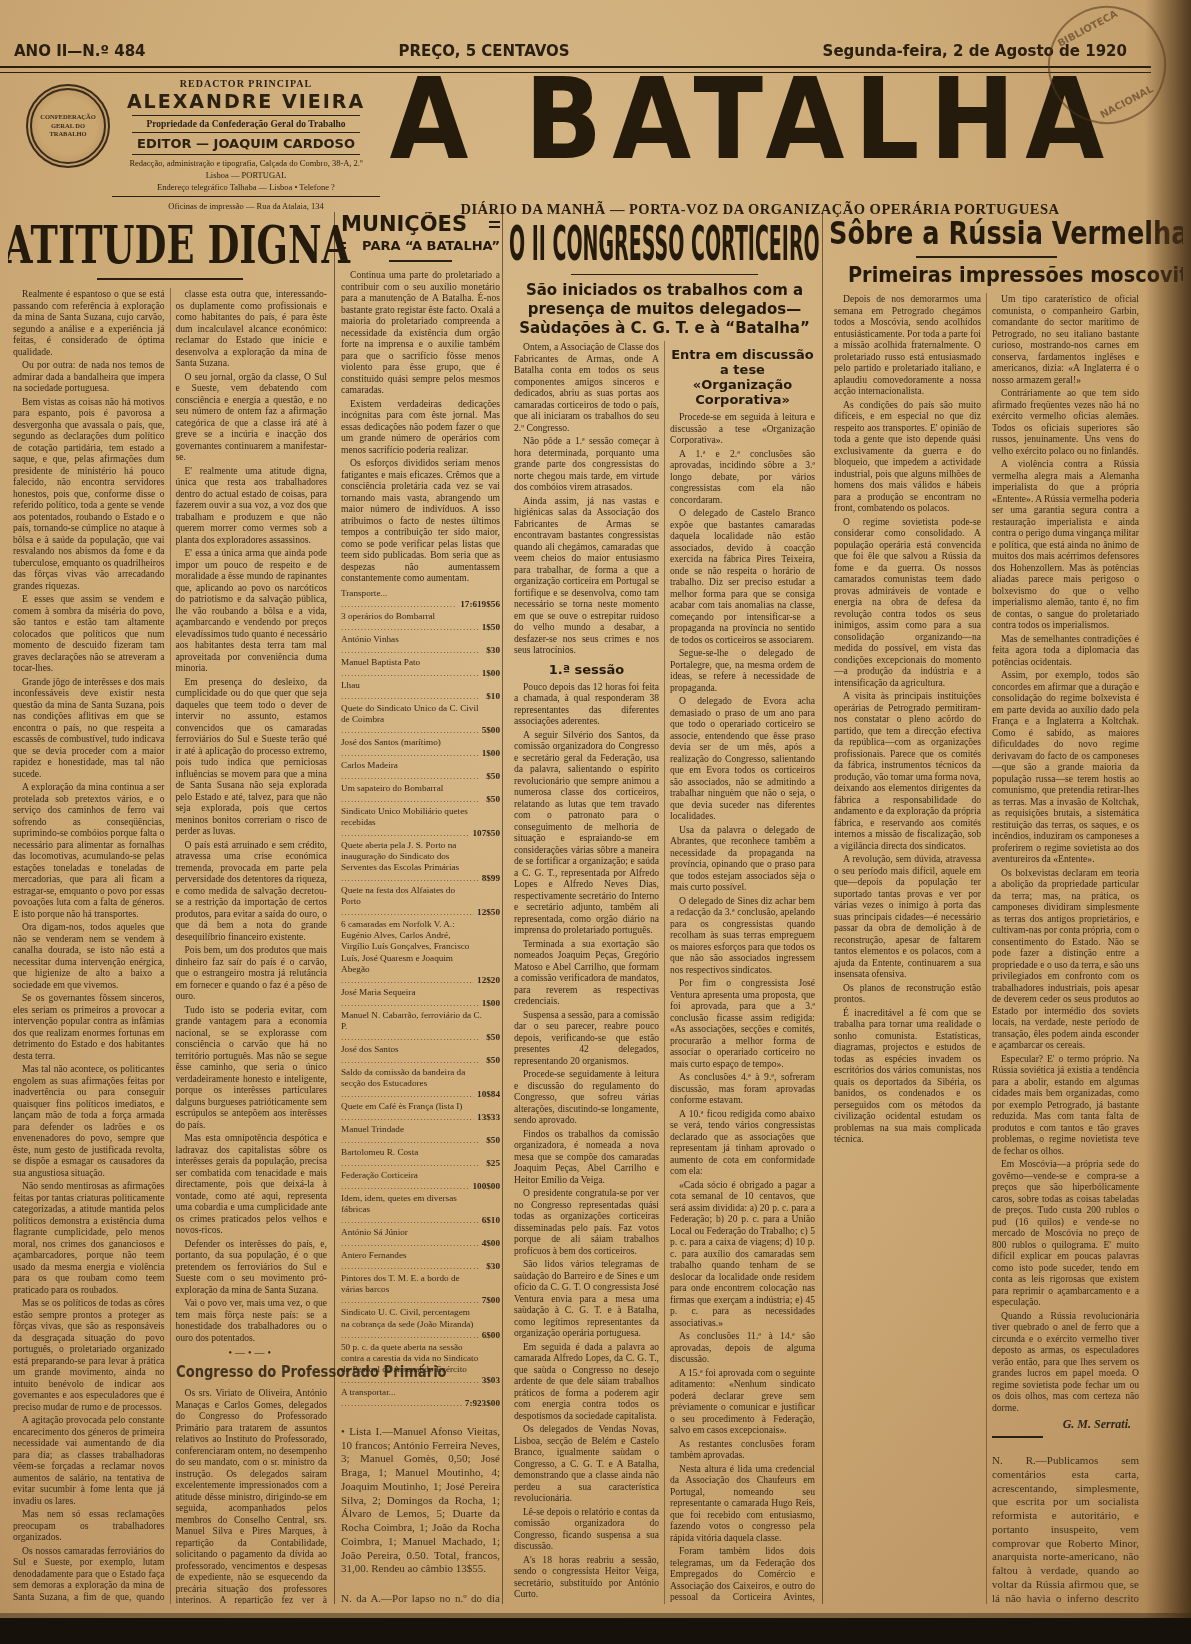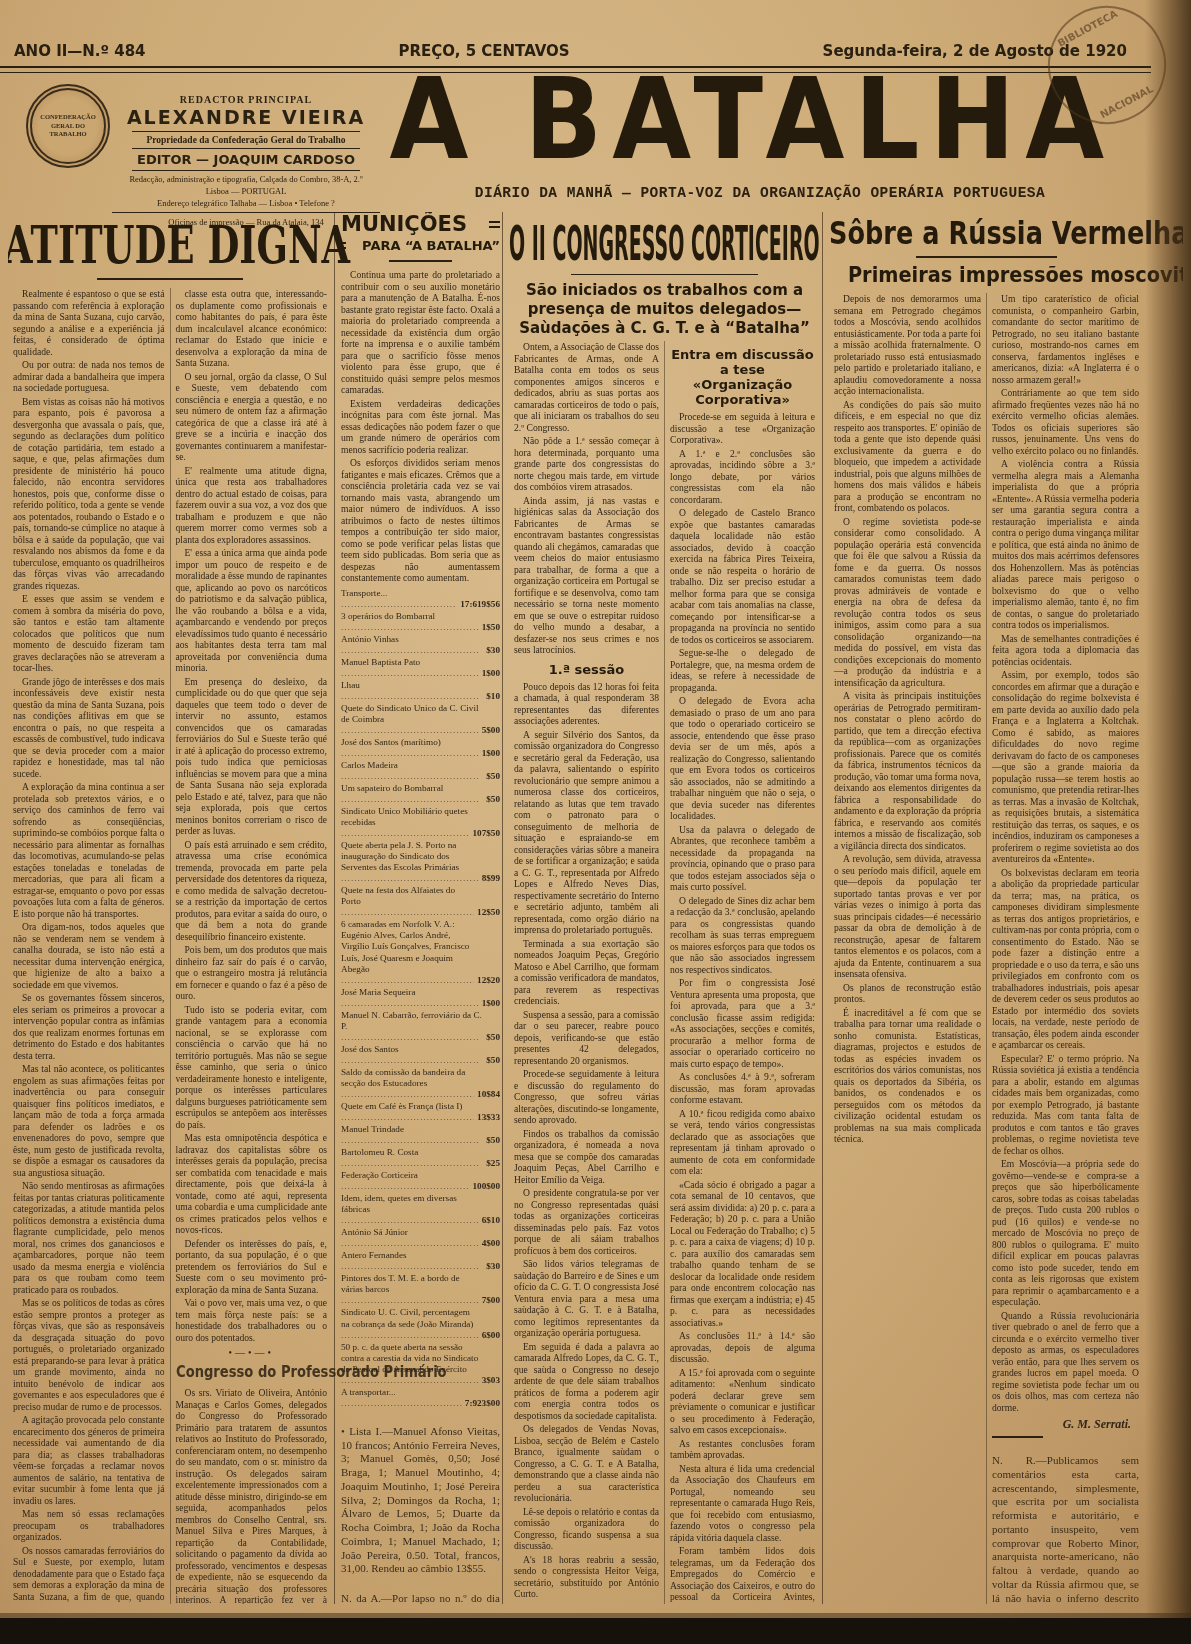--- a/index.html
+++ b/index.html
@@ -9,31 +9,31 @@
   
   .topbar{position:absolute;top:42px;left:14px;right:64px;display:flex;justify-content:space-between;
     font-family:"DejaVu Sans", sans-serif;font-weight:bold;font-size:15px;color:#2a2012;}
   .rule2{position:absolute;top:66px;left:0;right:40px;height:4px;border-top:2px solid #2a2012;border-bottom:1px solid #2a2012;}
   
   .seal{position:absolute;top:84px;left:26px;width:84px;height:84px;border-radius:50%;
     border:6px double #3a2c1a;background:radial-gradient(circle,#caa671 55%,#b18a57 100%);
     display:flex;align-items:center;justify-content:center;text-align:center;
     font-size:6.5px;font-weight:bold;color:#3a2c1a;padding:6px;box-sizing:border-box;line-height:1.3;}
   .mast-info{position:absolute;top:78px;left:112px;width:268px;text-align:center;color:#2c2214;}
-  .mi-small{font-size:10px;font-weight:bold;letter-spacing:1px;margin-top:16px;}
+  .mi-small{font-size:10px;font-weight:bold;letter-spacing:1px;}
   .mi-name{font-family:"DejaVu Sans", sans-serif;font-weight:bold;font-size:19px;letter-spacing:2px;margin:1px 0 3px;}
   .mi-rule{border-top:1px solid #2c2214;width:85%;margin:3px auto;}
   .mi-prop{font-size:9.5px;font-weight:bold;}
   .mi-editor{font-family:"DejaVu Sans", sans-serif;font-weight:bold;font-size:13px;margin-top:3px;}
   .mi-addr{font-size:8.5px;margin-top:2px;}
   .title{position:absolute;top:64px;left:372px;width:760px;text-align:center;
     font-family:"DejaVu Sans", sans-serif;font-weight:bold;font-size:100px;line-height:1;
     color:#241b0d;letter-spacing:10px;transform:scale(1.02,1.12);transform-origin:center top;white-space:nowrap;}
-  .subtitle{position:absolute;top:185px;left:430px;width:660px;text-align:center;
-    font-family:Liberation Mono, monospace;font-weight:bold;font-size:14.5px;letter-spacing:.5px;color:#2a2012;}
+  .subtitle{position:absolute;top:201px;left:430px;width:660px;text-align:center;
+    font-family:Liberation Serif, serif;font-weight:bold;font-size:14.5px;letter-spacing:.5px;color:#2a2012;}
   .stamp{position:absolute;top:6px;left:1048px;width:118px;height:118px;border-radius:50%;
     border:2px solid rgba(80,52,26,.55);transform:rotate(-28deg);color:rgba(80,52,26,.6);
     font-family:"DejaVu Sans", sans-serif;font-size:10px;font-weight:bold;text-align:center;
     display:flex;flex-direction:column;justify-content:space-between;padding:10px 4px;box-sizing:border-box;}
   
   .body{position:absolute;top:212px;left:8px;right:8px;height:1392px;display:flex;overflow:hidden;}
   .secA{width:324px;flex:none;}
   .secB{width:166px;flex:none;border-left:1px solid rgba(42,28,12,.6);padding-left:6px;box-sizing:border-box;margin-left:2px;}
   .secC{width:318px;flex:none;border-left:1px solid rgba(42,28,12,.6);padding-left:6px;box-sizing:border-box;margin-left:2px;}
   .secD{width:322px;flex:none;border-left:1px solid rgba(42,28,12,.6);padding-left:6px;box-sizing:border-box;margin-left:2px;}

